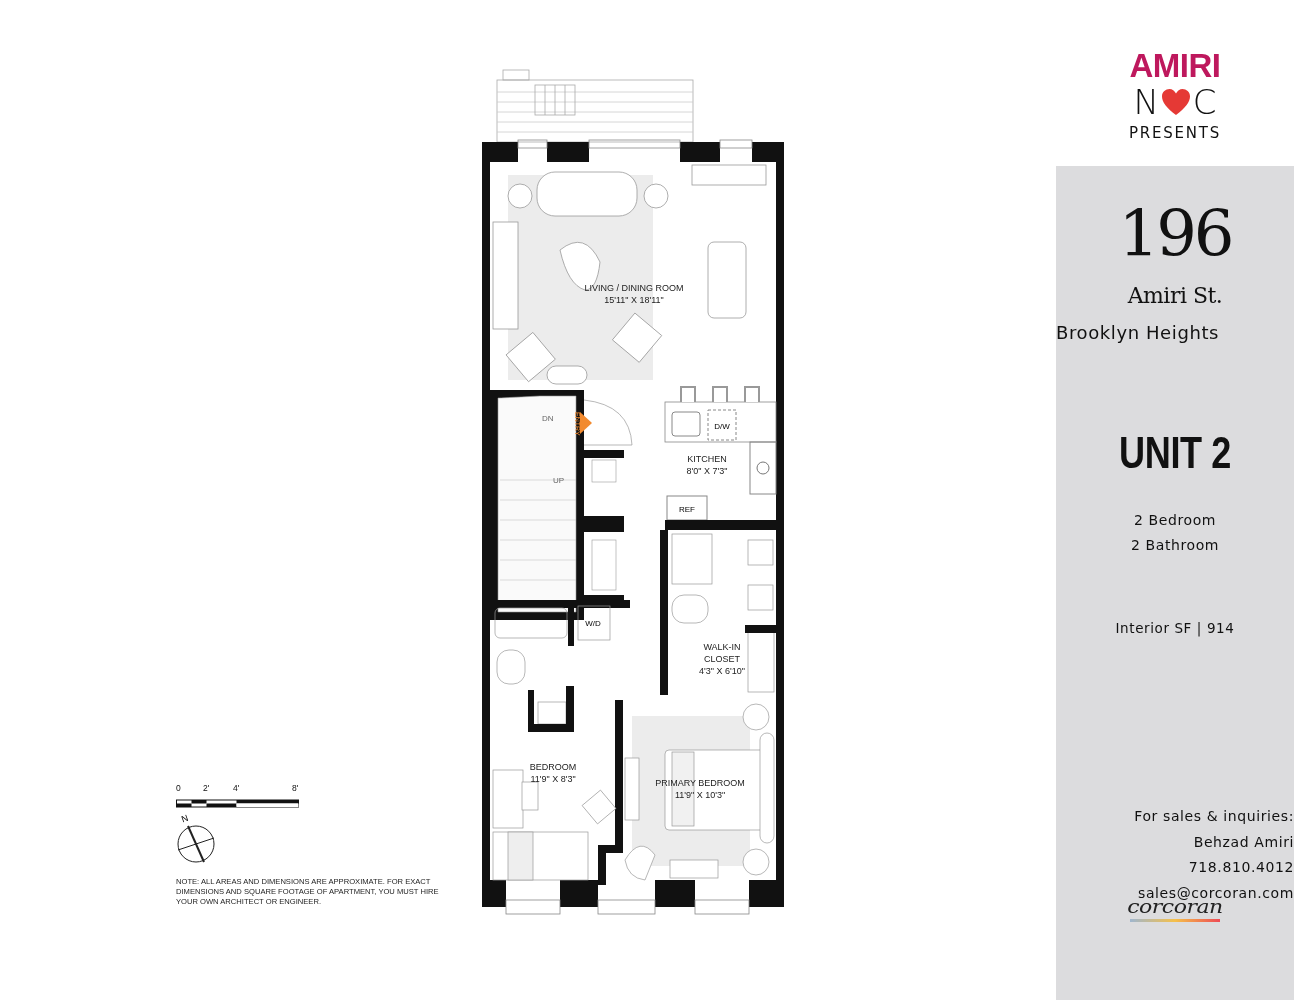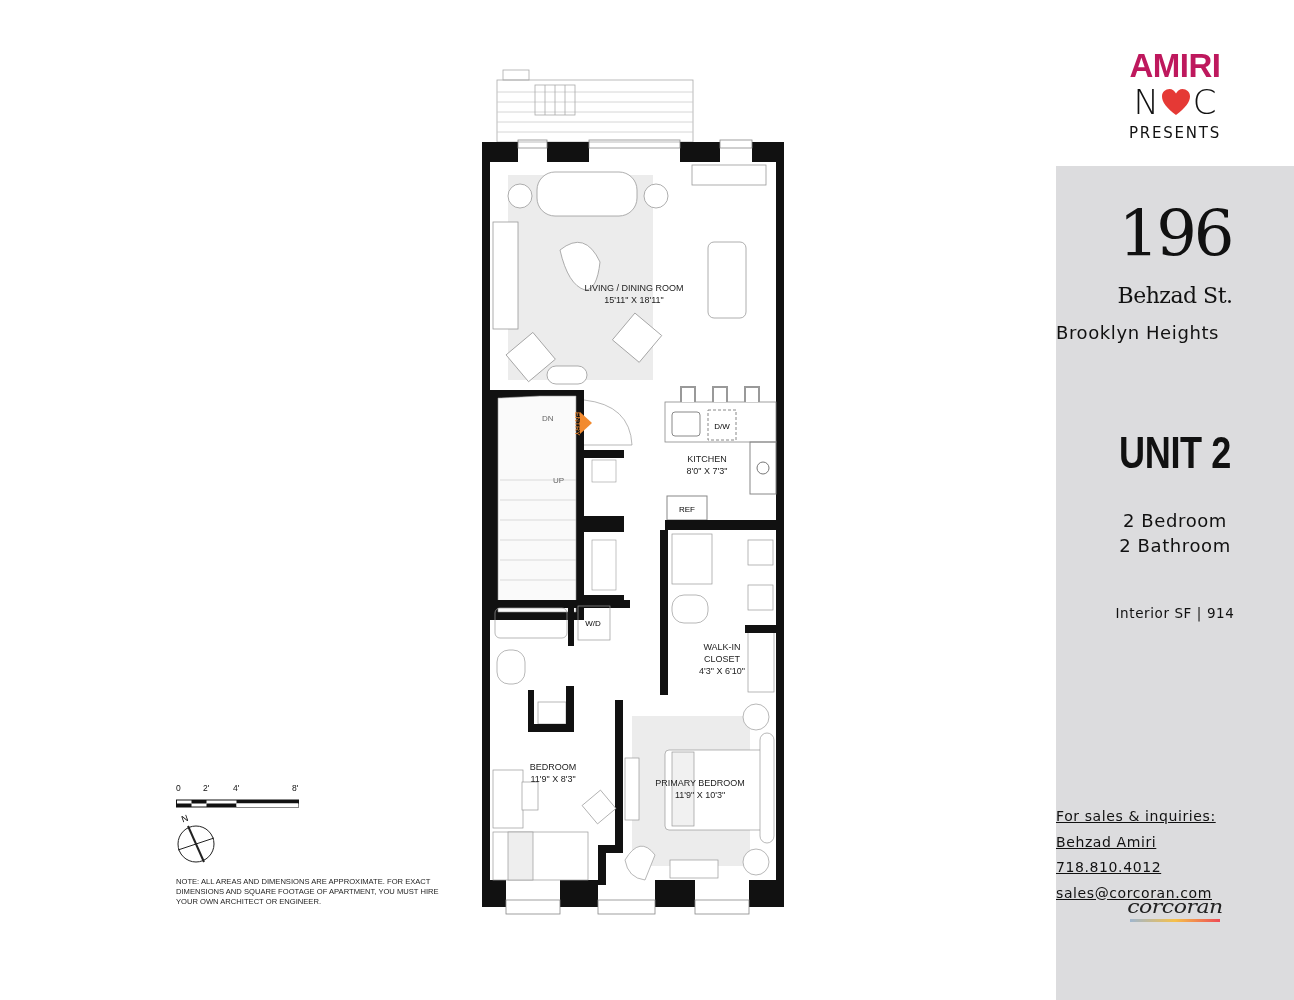--- a/index.html
+++ b/index.html
@@ -14,23 +14,23 @@
   .logo-nyc { font-family: "DejaVu Sans", sans-serif; font-weight: 300; font-size: 34px; line-height: 36px; color: #111; display: flex; justify-content: center; align-items: center; gap: 2px; }
   .logo-nyc .heart { display: inline-block; width: 30px; height: 28px; }
   .logo-presents { font-family: "DejaVu Sans", sans-serif; font-size: 15px; letter-spacing: 1.8px; margin-top: 4px; }
 
   
   .panel { left: 1056px; top: 166px; width: 238px; height: 834px; background: #dcdcde; }
   .p-number { position: absolute; top: 28px; width: 100%; text-align: center; font-family: "DejaVu Serif", serif; font-size: 64px; line-height: 80px; letter-spacing: -3px; }
   .p-street { position: absolute; top: 117px; width: 100%; text-align: center; font-family: "DejaVu Serif", serif; font-size: 22px; letter-spacing: -0.5px; }
   .p-neigh { position: absolute; top: 156px; width: 100%; text-align: left; font-family: "DejaVu Sans", sans-serif; font-size: 18px; letter-spacing: 0.6px; }
   .p-unit { position: absolute; top: 262px; width: 100%; text-align: center; font-family: "Liberation Sans", sans-serif; font-weight: 700; font-size: 44px; transform: scaleX(0.82); letter-spacing: -0.5px; }
-  .p-beds { position: absolute; top: 342px; width: 100%; text-align: center; font-family: "DejaVu Sans", sans-serif; font-size: 18px; letter-spacing: 0.6px; line-height: 25px; }
-  .p-sf { position: absolute; top: 439px; width: 100%; text-align: center; font-family: "DejaVu Sans", sans-serif; font-size: 13.5px; letter-spacing: 0.6px; }
-  .p-contact { position: absolute; top: 638px; width: 100%; text-align: left; font-family: "DejaVu Sans", sans-serif; font-size: 14px; letter-spacing: 0.6px; line-height: 25.5px; text-decoration: underline; }
+  .p-beds { position: absolute; top: 342px; width: 100%; text-align: center; font-family: "DejaVu Sans", sans-serif; font-size: 14px; letter-spacing: 0.6px; line-height: 25px; }
+  .p-sf { position: absolute; top: 454px; width: 100%; text-align: center; font-family: "DejaVu Sans", sans-serif; font-size: 13.5px; letter-spacing: 0.6px; }
+  .p-contact { position: absolute; top: 638px; width: 100%; text-align: right; font-family: "DejaVu Sans", sans-serif; font-size: 14px; letter-spacing: 0.6px; line-height: 25.5px; }
   .p-contact .c1 { font-weight: 400; }
   .p-brand { position: absolute; top: 728px; width: 100%; text-align: center; }
   .p-brand .word { font-family: "DejaVu Serif", serif; font-style: italic; font-size: 22px; letter-spacing: -0.5px; color: #222; transform: scaleY(0.85); display: inline-block; }
   .p-brand .bar { width: 90px; height: 3px; margin: 0 auto; background: linear-gradient(90deg, #9fb6cf, #f5c04a 50%, #ee4b55); }
 
   
   .scale { left: 176px; top: 783px; width: 126px; }
   .scale-labels { position: relative; height: 12px; font-size: 8.5px; font-family: "Liberation Sans", sans-serif; }
   .scale-labels span { position: absolute; top: 0; }
   .note { left: 176px; top: 877px; width: 280px; font-size: 7.6px; line-height: 9.8px; font-family: "Liberation Sans", sans-serif; color: #222; }
@@ -48,21 +48,21 @@
     <svg class="heart" viewBox="0 0 32 30">
       <path d="M16 29 C6 21 1 15 1 9 C1 4 5 1 9 1 C12 1 14.5 3 16 6 C17.5 3 20 1 23 1 C27 1 31 4 31 9 C31 15 26 21 16 29 Z" fill="#e53935"></path>
     </svg>
     <span>C</span>
   </div>
   <div class="logo-presents">PRESENTS</div>
 </div>
 
 <div class="abs panel">
   <div class="p-number">196</div>
-  <div class="p-street">Behzad St.</div>
+  <div class="p-street">Amiri St.</div>
   <div class="p-neigh">Brooklyn Heights</div>
   <div class="p-unit">UNIT 2</div>
   <div class="p-beds">
     <div>2 Bedroom</div>
     <div>2 Bathroom</div>
   </div>
   <div class="p-sf">Interior SF | 914</div>
   <div class="p-contact">
     <div class="c1">For sales &amp; inquiries:</div>
     <div>Behzad Amiri</div>

